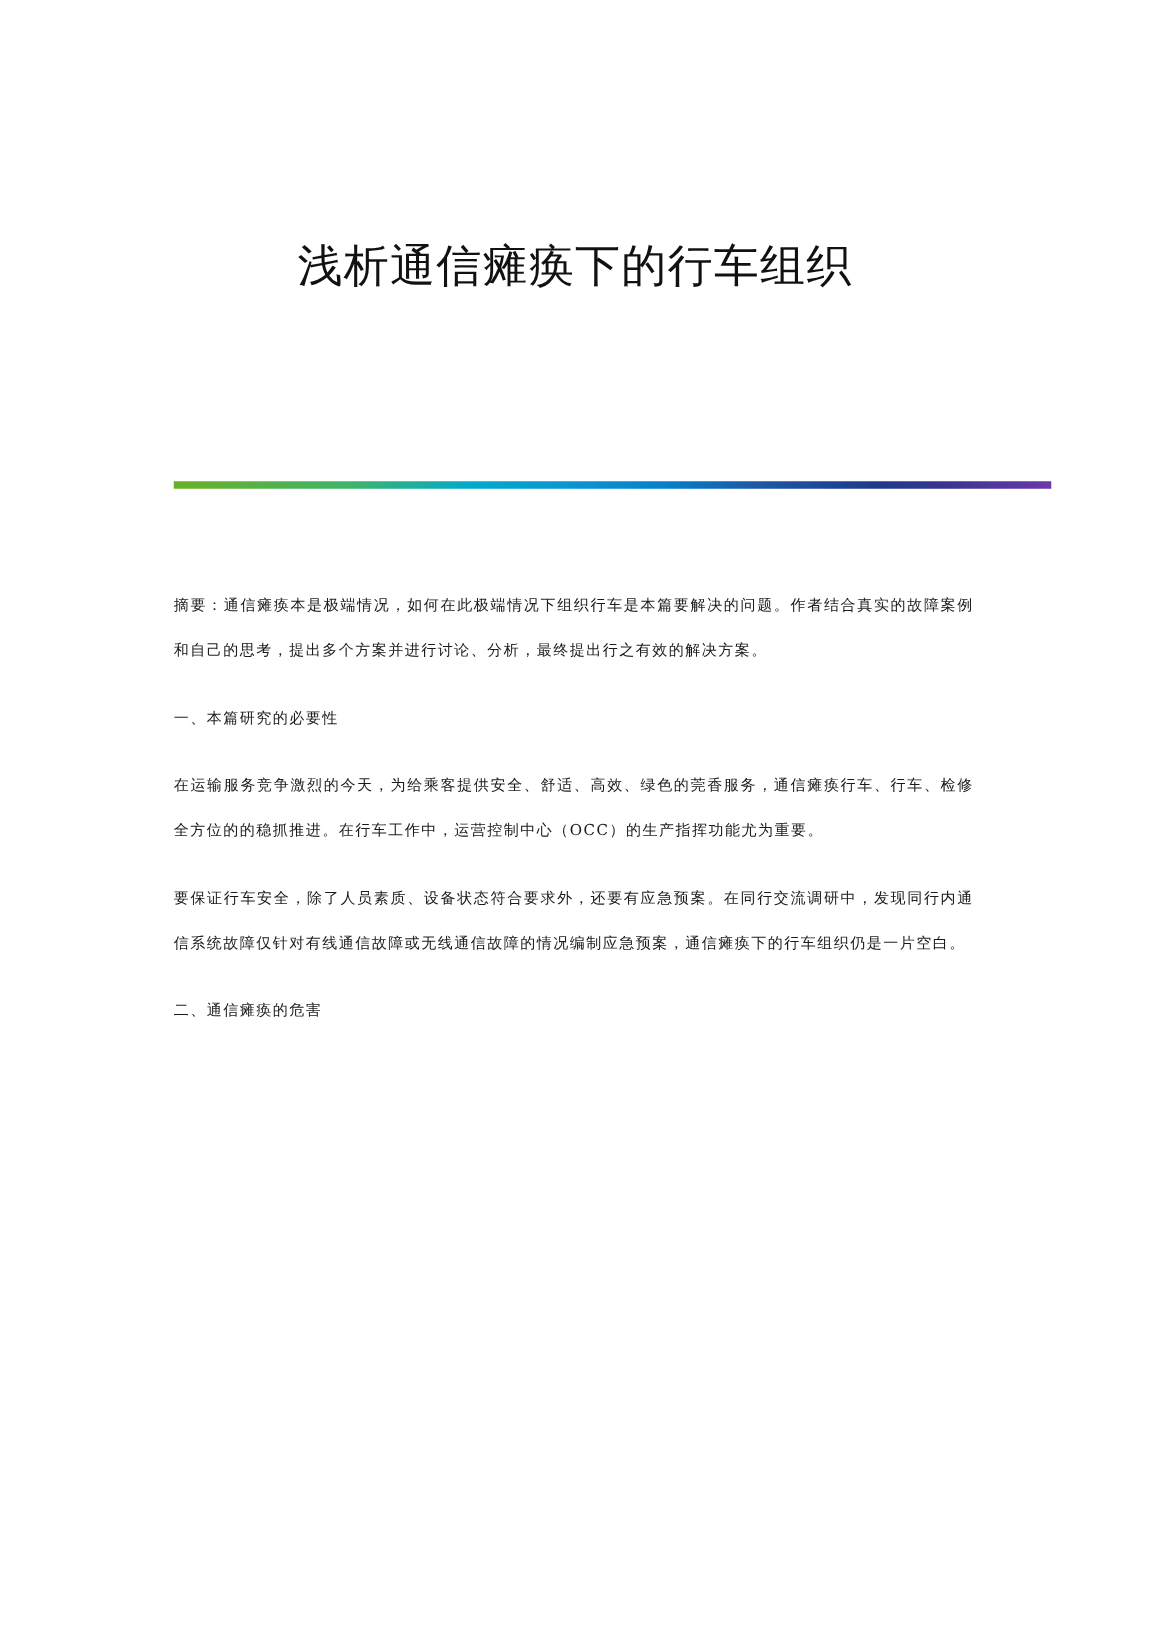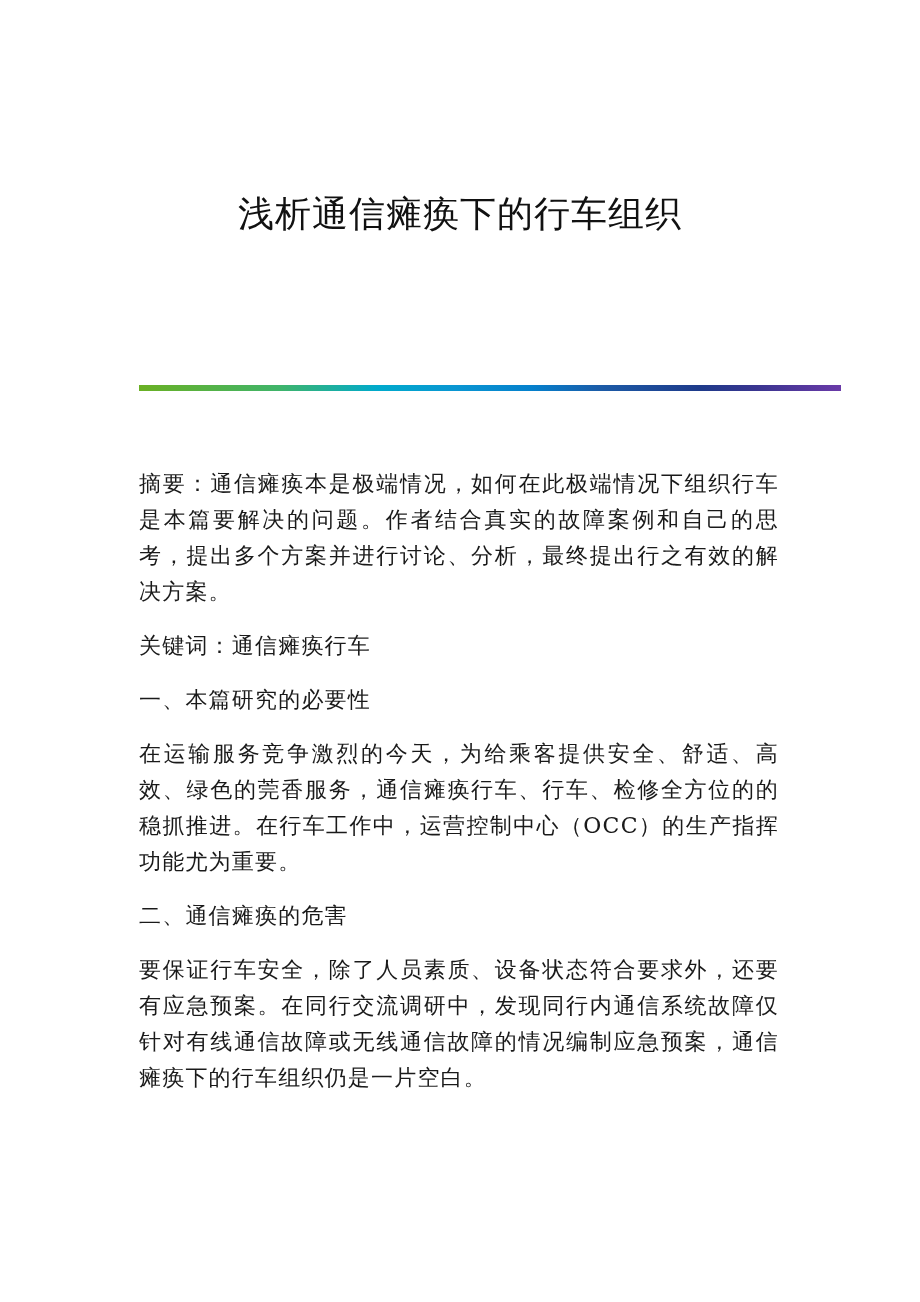--- a/index.html
+++ b/index.html
@@ -52,39 +52,38 @@
         #6a3aa8 100%);
     }
     .body-text {
       position: absolute;
       left: 139px;
       top: 466px;
       width: 640px;
     }
     .para {
       margin: 0;
-      font-size: 22px;
+      font-size: 12px;
       line-height: 36px;
       letter-spacing: 1.2px;
       text-align: justify;
       margin-bottom: 18px;
     }
     .para.heading {
       margin-bottom: 18px;
     }
   </style>
 </head>
 <body>
 
 <div class="page">
   <h1 class="title">浅析通信瘫痪下的行车组织</h1>
 
   <div class="gradient-bar"></div>
 
   <div class="body-text">
     <p class="para">摘要：通信瘫痪本是极端情况，如何在此极端情况下组织行车是本篇要解决的问题。作者结合真实的故障案例和自己的思考，提出多个方案并进行讨论、分析，最终提出行之有效的解决方案。</p>
-    <p class="para">关键词：通信瘫痪行车</p>
     <p class="para heading">一、本篇研究的必要性</p>
     <p class="para">在运输服务竞争激烈的今天，为给乘客提供安全、舒适、高效、绿色的莞香服务，通信瘫痪行车、行车、检修全方位的的稳抓推进。在行车工作中，运营控制中心（OCC）的生产指挥功能尤为重要。</p>
+    <p class="para">要保证行车安全，除了人员素质、设备状态符合要求外，还要有应急预案。在同行交流调研中，发现同行内通信系统故障仅针对有线通信故障或无线通信故障的情况编制应急预案，通信瘫痪下的行车组织仍是一片空白。</p>
     <p class="para heading">二、通信瘫痪的危害</p>
-    <p class="para">要保证行车安全，除了人员素质、设备状态符合要求外，还要有应急预案。在同行交流调研中，发现同行内通信系统故障仅针对有线通信故障或无线通信故障的情况编制应急预案，通信瘫痪下的行车组织仍是一片空白。</p>
   </div>
 </div>
 
 </body></html>

